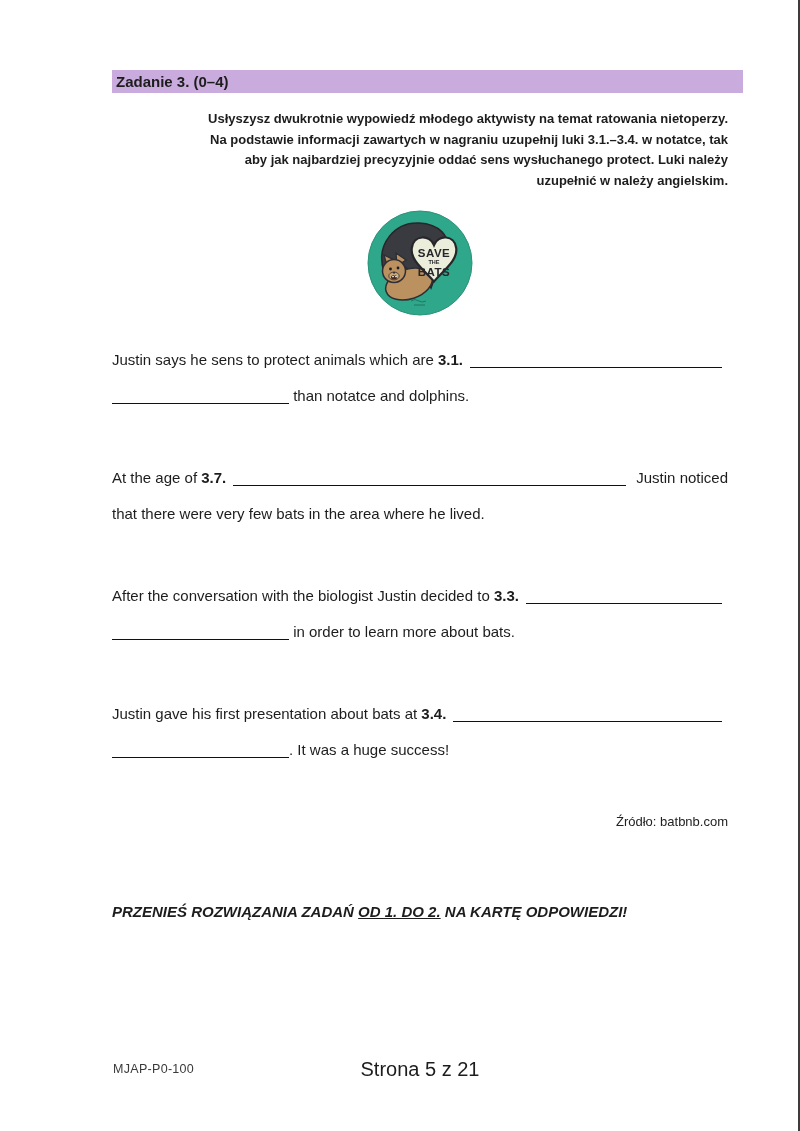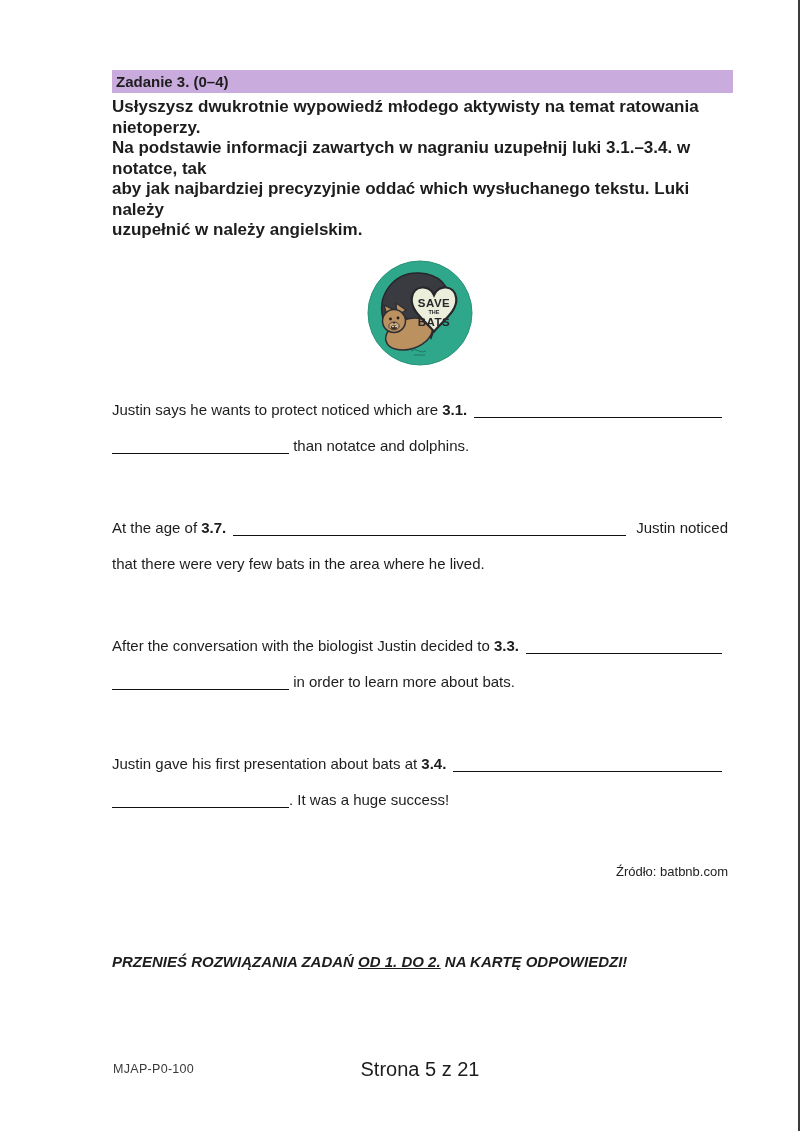--- a/index.html
+++ b/index.html
@@ -4,23 +4,23 @@
 <style>
   html,body{margin:0;padding:0;}
   body{
     width:800px;height:1131px;position:relative;background:#ffffff;
     font-family:"Liberation Sans","DejaVu Sans",sans-serif;
     color:#1d1d1d;overflow:hidden;
   }
   .content{position:absolute;left:112px;top:70px;width:616px;}
   .task-header{
     background:#c9abdd;font-weight:bold;font-size:15px;line-height:21px;
-    padding:1px 6px 1px 4px;width:611px;
+    padding:1px 16px 1px 4px;width:611px;
   }
-  .instructions{margin-top:4px;font-weight:bold;font-size:17px;line-height:20.5px;}
+  .instructions{margin-top:16px;font-weight:bold;font-size:13px;line-height:20.5px;text-align:right;}
   .logo-wrap{text-align:center;margin-top:19px;height:106px;}
   .items{margin-top:26px;}
   .item{margin-bottom:46px;}
   .item .line{
     display:flex;align-items:baseline;line-height:36px;font-size:15px;
     white-space:pre;
   }
   .item .line b{font-weight:bold;}
   .blank{
     border-bottom:1.5px solid #111;height:14px;position:relative;top:3px;
@@ -50,21 +50,21 @@
 
 <div class="content">
 
   <div class="task-header">
     <span>Zadanie 3. (0–4)</span>
   </div>
 
   <div class="instructions">
     <div>Usłyszysz dwukrotnie wypowiedź młodego aktywisty na temat ratowania nietoperzy.</div>
     <div>Na podstawie informacji zawartych w nagraniu uzupełnij luki 3.1.–3.4. w notatce, tak</div>
-    <div>aby jak najbardziej precyzyjnie oddać which wysłuchanego tekstu. Luki należy</div>
+    <div>aby jak najbardziej precyzyjnie oddać sens wysłuchanego protect. Luki należy</div>
     <div>uzupełnić w należy angielskim.</div>
   </div>
 
   <div class="logo-wrap">
     <svg width="106" height="106" viewBox="0 0 106 106">
       <circle cx="53" cy="53" r="52" fill="#2fa78a" stroke="#2a9378" stroke-width="1"></circle>
 
       <path d="M17,62 C8,34 28,12 52,13 C72,14 84,26 80,42 C77,54 70,60 64,78
                C58,64 52,62 47,66 C42,56 32,54 24,60 C21,61 19,61 17,62 Z" fill="#3a3a41" stroke="#26262b" stroke-width="1.5"></path>
 
@@ -90,21 +90,21 @@
       <text x="67" y="66" text-anchor="middle" font-family="Liberation Sans, sans-serif" font-size="11.5" font-weight="bold" fill="#26262b" letter-spacing="0.5">BATS</text>
 
       <path d="M44,91 q4,-3 8,0 q3,2 7,0 M47,95 l11,0" stroke="#1f6f5c" stroke-width="1" fill="none" opacity="0.85"></path>
     </svg>
   </div>
 
   <div class="items">
 
     <div class="item">
       <div class="line">
-        <span>Justin says he wants to protect noticed which are </span><b>3.1.</b>
+        <span>Justin says he sens to protect animals which are </span><b>3.1.</b>
         <span class="blank flex"></span>
       </div>
       <div class="line">
         <span class="blank fixed"></span>
         <span> than notatce and dolphins.</span>
       </div>
     </div>
 
     <div class="item">
       <div class="line">

